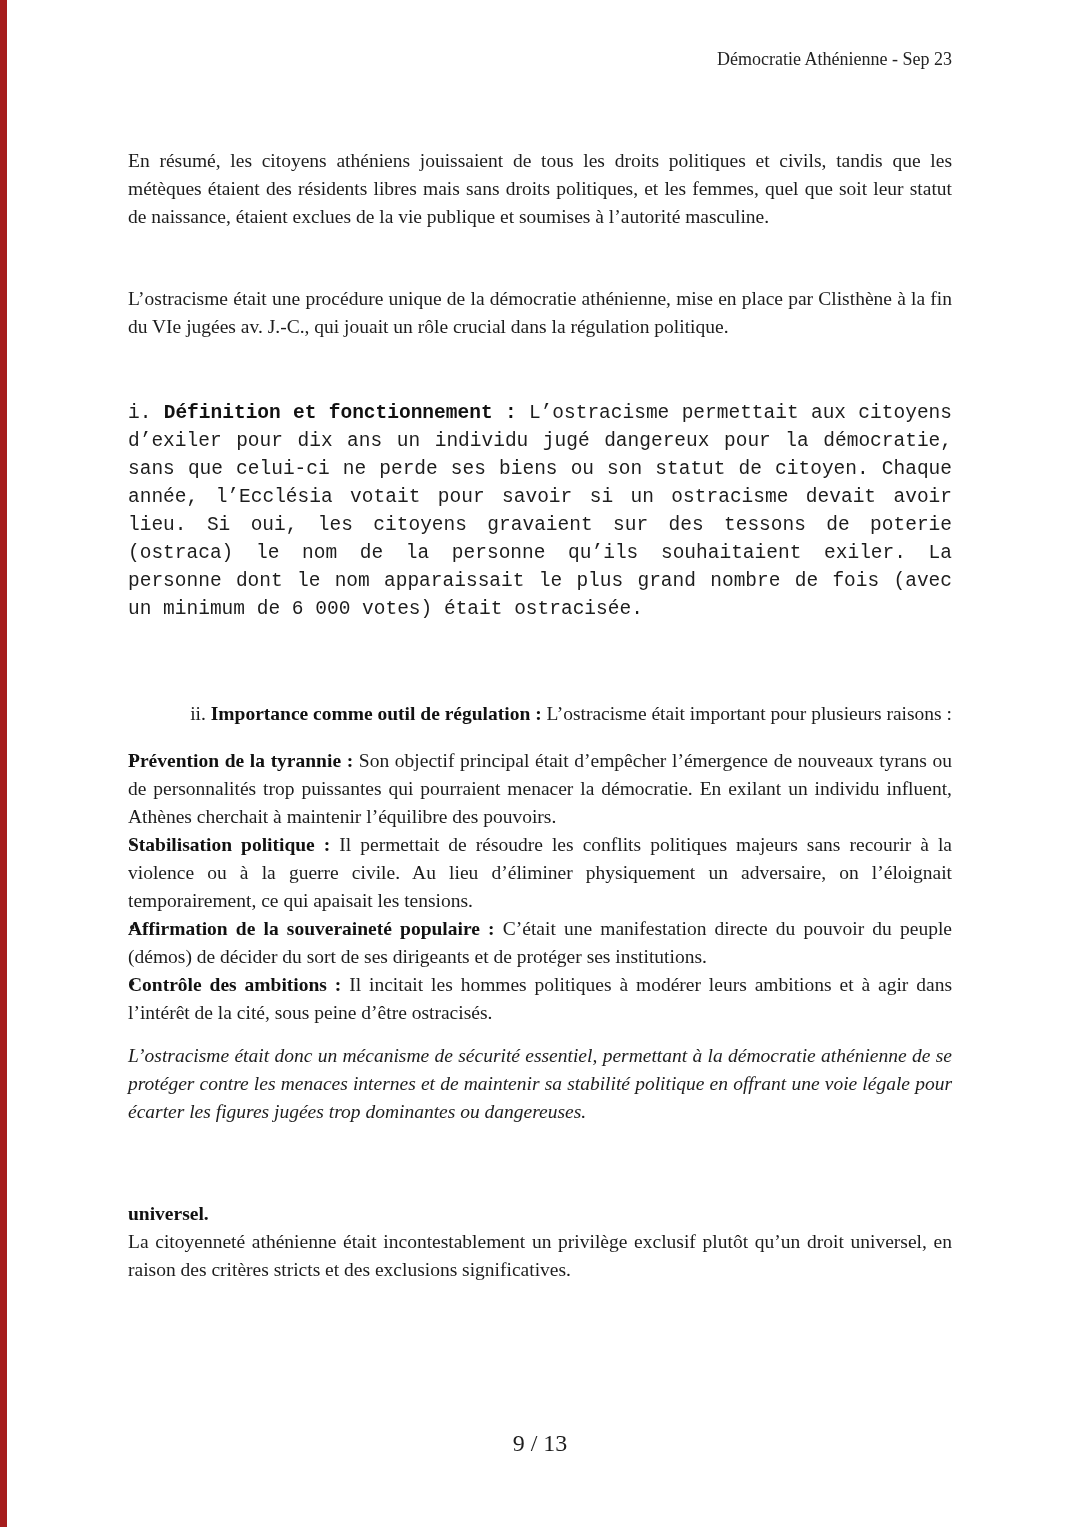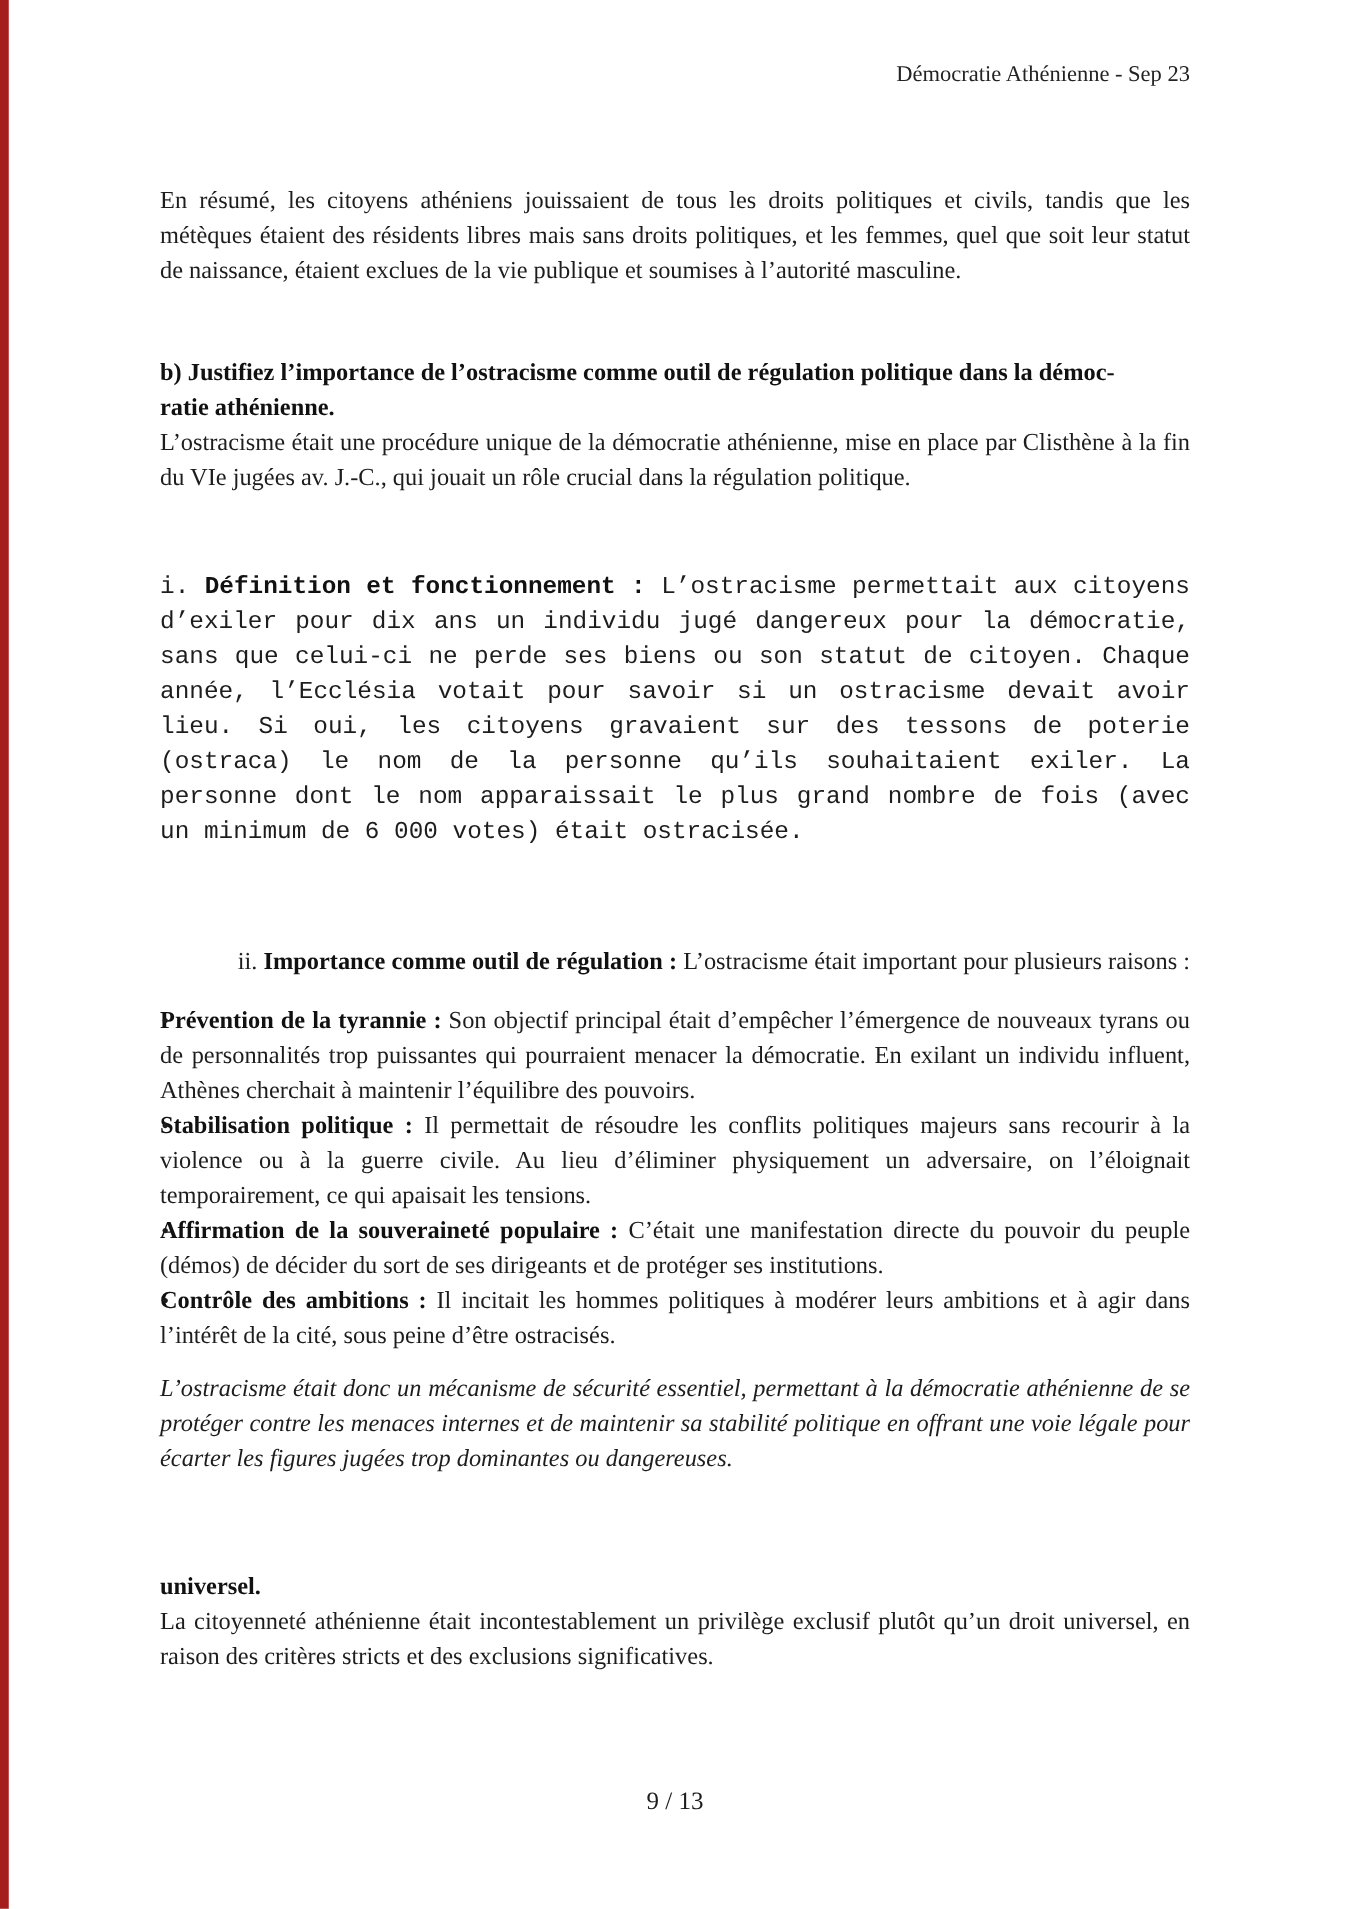--- a/index.html
+++ b/index.html
@@ -41,36 +41,35 @@
   .item-ii      { margin-top: 77px !important; text-align: right; }
   .bullet-list  { margin-top: 19px; }
   .bullet-row   { position: relative; padding-left: 16px; }
   .bullet-glyph { position: absolute; left: 1px; top: -1px; font-size: 18px; color: #1d1d1d; }
   .closing-para { margin-top: 15px !important; font-style: italic; }
   .section-c    { margin-top: 46px !important; }
   b.lead        { font-weight: bold; color: #111111; }
   .page-number {
     position: absolute; top: 1430px; left: 0;
     width: 1080px; text-align: center;
-    font-size: 20px; color: #1d1d1d;
+    font-size: 24px; color: #1d1d1d;
   }
 </style>
 </head>
 <body>
 
 <div class="accent-stripe"></div>
 
 <div class="page-header">Démocratie Athénienne - Sep 23</div>
 
 <div class="content">
 
   <p class="intro-para">En résumé, les citoyens athéniens jouissaient de tous les droits politiques et civils, tandis que les métèques étaient des résidents libres mais sans droits politiques, et les femmes, quel que soit leur statut de naissance, étaient exclues de la vie publique et soumises à l’autorité masculine.</p>
 
   <div class="section-b">
-    <h3 class="run-heading"><span>b) Justifiez l’importance de l’ostracisme comme outil de régulation politique dans la démoc-</span><br><span>ratie athénienne.</span></h3>
     <p>L’ostracisme était une procédure unique de la démocratie athénienne, mise en place par Clisthène à la fin du VIe jugées av. J.-C., qui jouait un rôle crucial dans la régulation politique.</p>
   </div>
 
   <p class="item-block item-i"><span>i. </span><b class="lead">Définition et fonctionnement :</b><span> L’ostracisme permettait aux citoyens d’exiler pour dix ans un individu jugé dangereux pour la démocratie, sans que celui-ci ne perde ses biens ou son statut de citoyen. Chaque année, l’Ecclésia votait pour savoir si un ostracisme devait avoir lieu. Si oui, les citoyens gravaient sur des tessons de poterie (ostraca) le nom de la personne qu’ils souhaitaient exiler. La personne dont le nom apparaissait le plus grand nombre de fois (avec un minimum de 6 000 votes) était ostracisée.</span></p>
 
   <p class="item-block item-ii"><span>ii. </span><b class="lead">Importance comme outil de régulation :</b><span> L’ostracisme était important pour plusieurs raisons :</span></p>
 
   <div class="bullet-list">
     <p class="bullet-row"><span class="bullet-glyph">•</span><b class="lead">Prévention de la tyrannie :</b><span> Son objectif principal était d’empêcher l’émergence de nouveaux tyrans ou de personnalités trop puissantes qui pourraient menacer la démocratie. En exilant un individu influent, Athènes cherchait à maintenir l’équilibre des pouvoirs.</span></p>
     <p class="bullet-row"><span class="bullet-glyph">•</span><b class="lead">Stabilisation politique :</b><span> Il permettait de résoudre les conflits politiques majeurs sans recourir à la violence ou à la guerre civile. Au lieu d’éliminer physiquement un adversaire, on l’éloignait temporairement, ce qui apaisait les tensions.</span></p>

